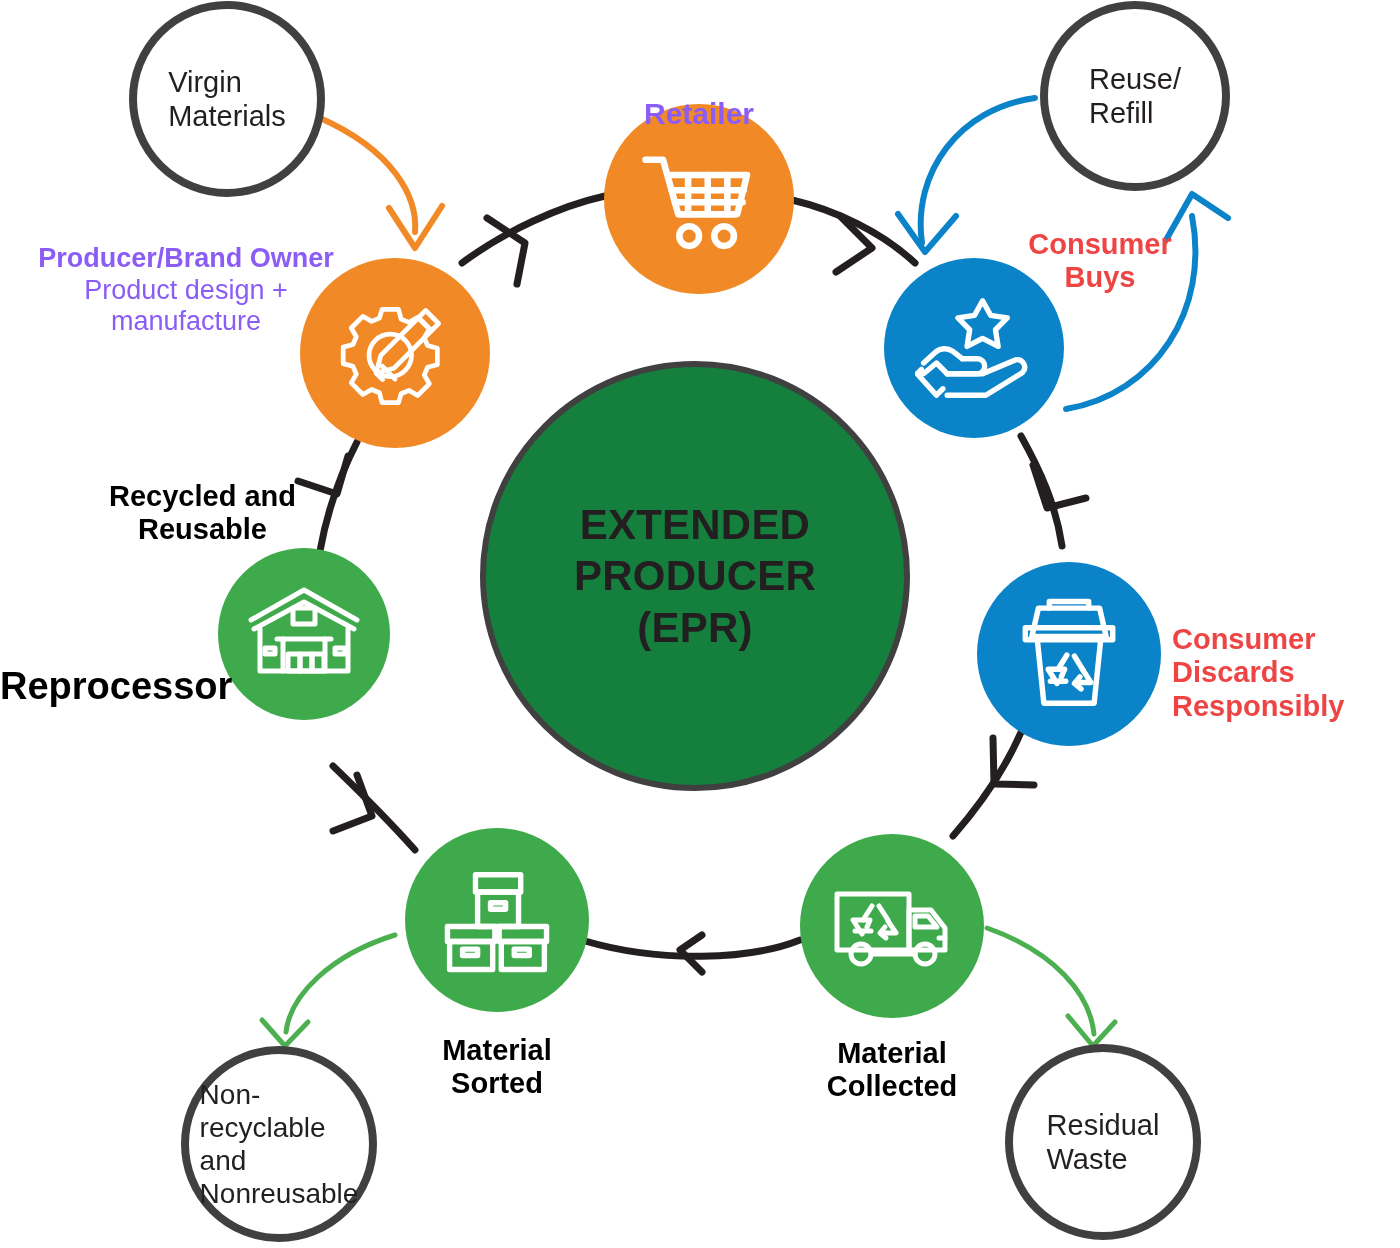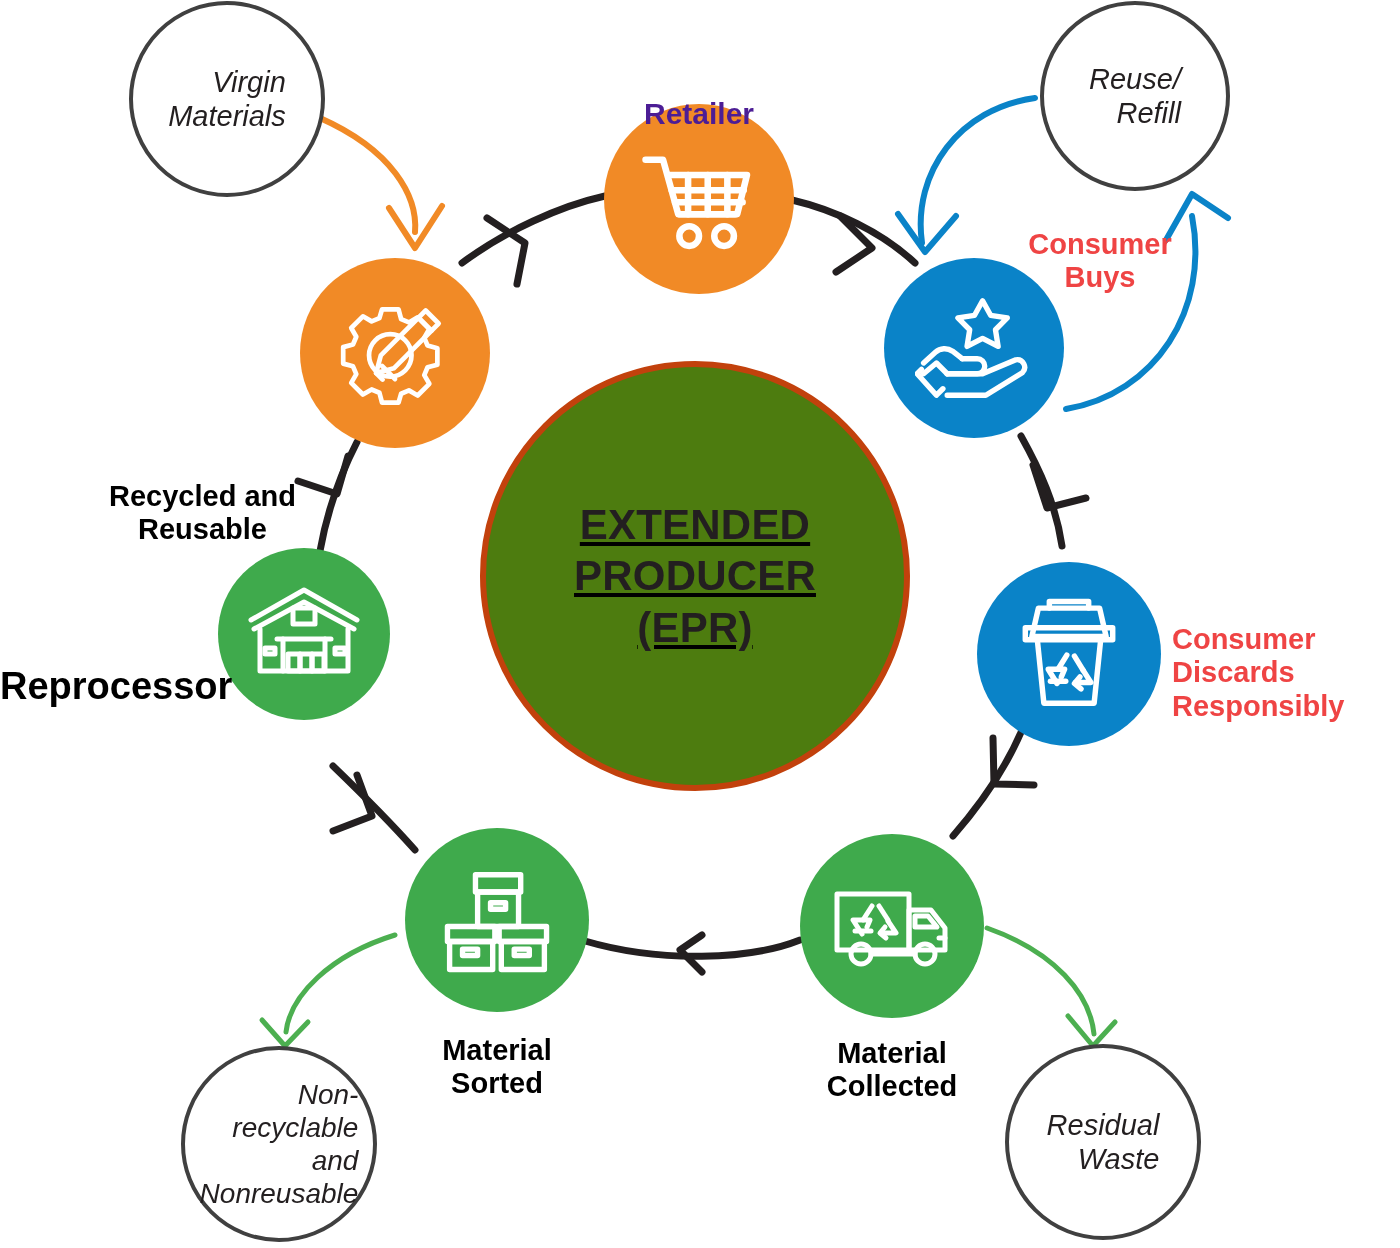--- a/index.html
+++ b/index.html
@@ -33,49 +33,47 @@
     align-items: center;
     justify-content: center;
     box-sizing: border-box;
   }
   .node svg { display: block; }
 
   
   .outline-circle {
     position: absolute;
     border-radius: 50%;
-    border: 4px solid #404040;
+    border: 8px solid #404040;
     background: #ffffff;
     box-sizing: border-box;
     display: flex;
     align-items: center;
     justify-content: center;
-    text-align: right;
-    font-style: italic;
+    text-align: left;
   }
   .outline-circle .ctext {
     font-size: 29px;
     line-height: 1.18;
     color: #231f20;
     font-weight: 400;
     padding: 0 6px;
   }
 
   
   #hub {
     position: absolute;
     border-radius: 50%;
-    border: 6px solid #c2410c;
-    background: #4d7c0f;
+    border: 6px solid #404040;
+    background: #15803d;
     box-sizing: border-box;
     display: flex;
     align-items: center;
     justify-content: center;
     text-align: center;
-    text-decoration: underline;
   }
   #hub .hub-text {
     font-size: 42px;
     line-height: 1.22;
     font-weight: 700;
     color: #231f20;
     letter-spacing: 0.2px;
     padding: 0 18px;
   }
 
@@ -84,21 +82,21 @@
     position: absolute;
     font-weight: 700;
     font-size: 28px;
     line-height: 1.16;
     white-space: pre-line;
   }
   .label .sub {
     display: block;
     font-weight: 400;
   }
-  .lbl-orange { color: #4c1d95; }
+  .lbl-orange { color: #8b5cf6; }
   .lbl-blue   { color: #ef4444; }
   .lbl-green  { color: #000000; }
   .ta-center { text-align: center; }
   .ta-right  { text-align: right; }
   .ta-left   { text-align: left; }
 </style>
 </head>
 <body>
 
 <div id="stage">
@@ -299,20 +297,25 @@
         <path d="M36 57v32M78 57v32"></path>
         <rect x="18" y="66" width="10" height="6"></rect>
         <rect x="88" y="66" width="10" height="6"></rect>
         <rect x="41" y="72" width="12" height="17"></rect>
         <rect x="53" y="72" width="12" height="17"></rect>
         <rect x="65" y="72" width="12" height="17"></rect>
       </svg>
     </span>
   </div>
 
+  <div class="label lbl-orange ta-center" style="left:6px; top:212px; width:360px; font-size:27px;">
+    <span>Producer/Brand Owner</span>
+    <span class="sub">Product design +
+manufacture</span>
+  </div>
 
   <div class="label lbl-orange ta-center" style="left:569px; top:62px; width:260px; font-size:30px;">
     <span>Retailer</span>
   </div>
 
   <div class="label lbl-blue ta-center" style="left:980px; top:194px; width:240px; font-size:29px;">
     <span>Consumer
 Buys</span>
   </div>
 

